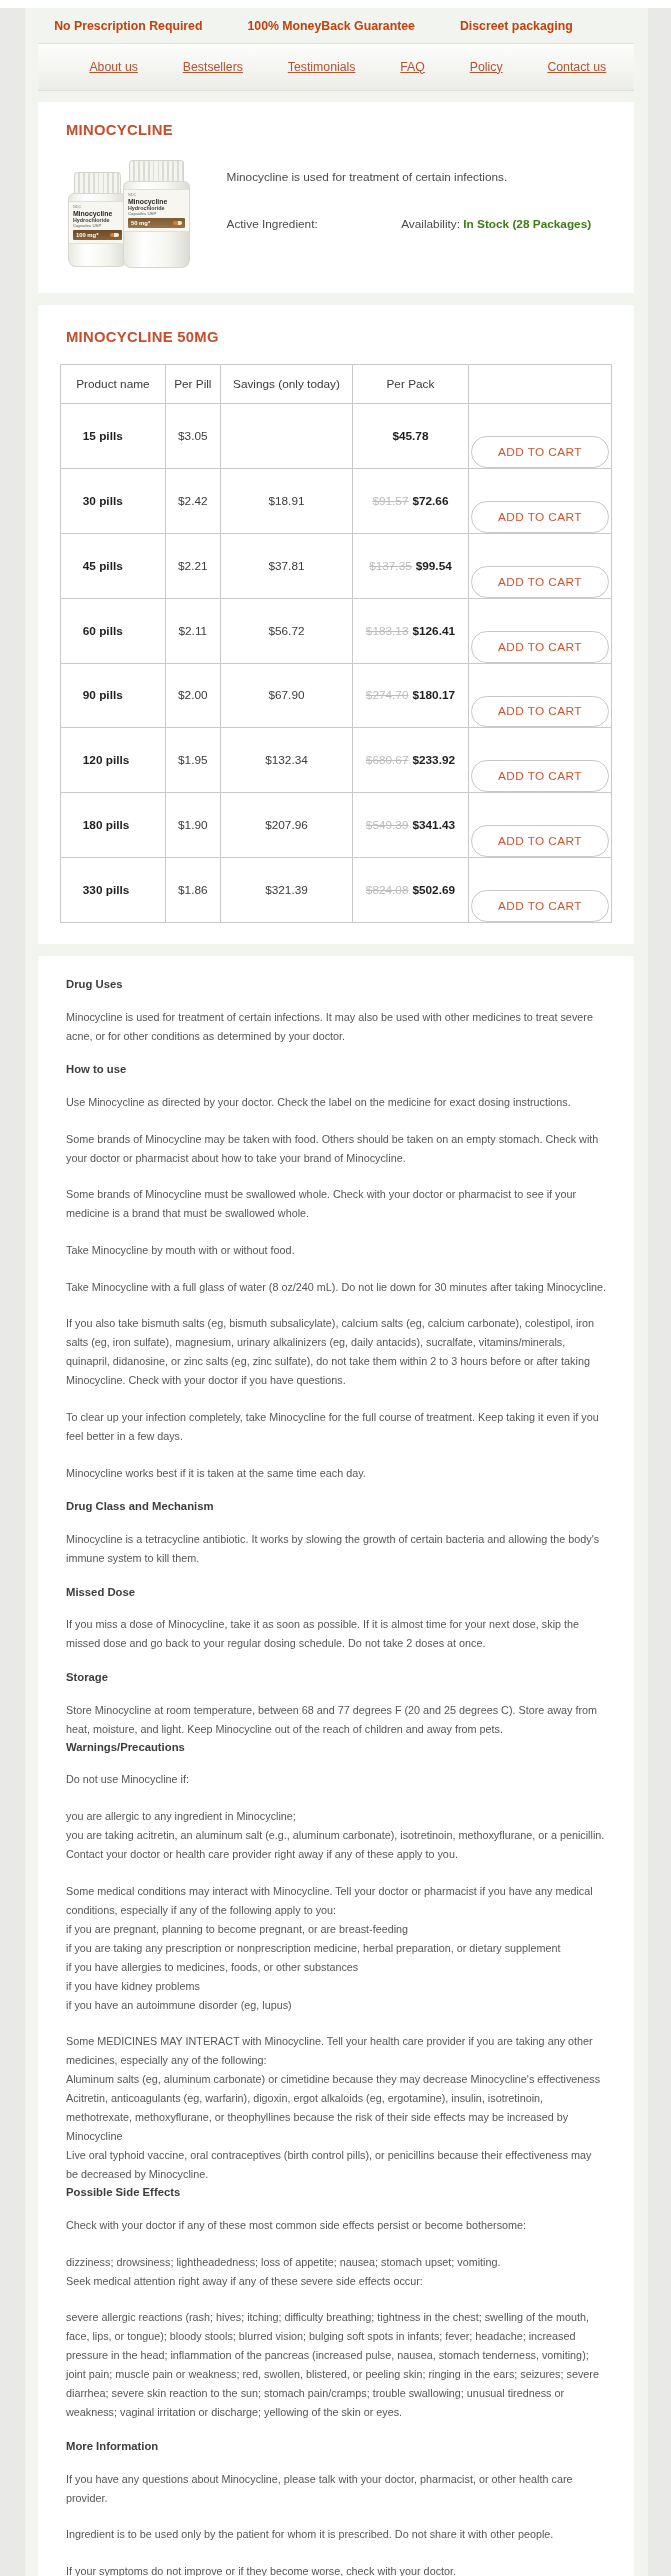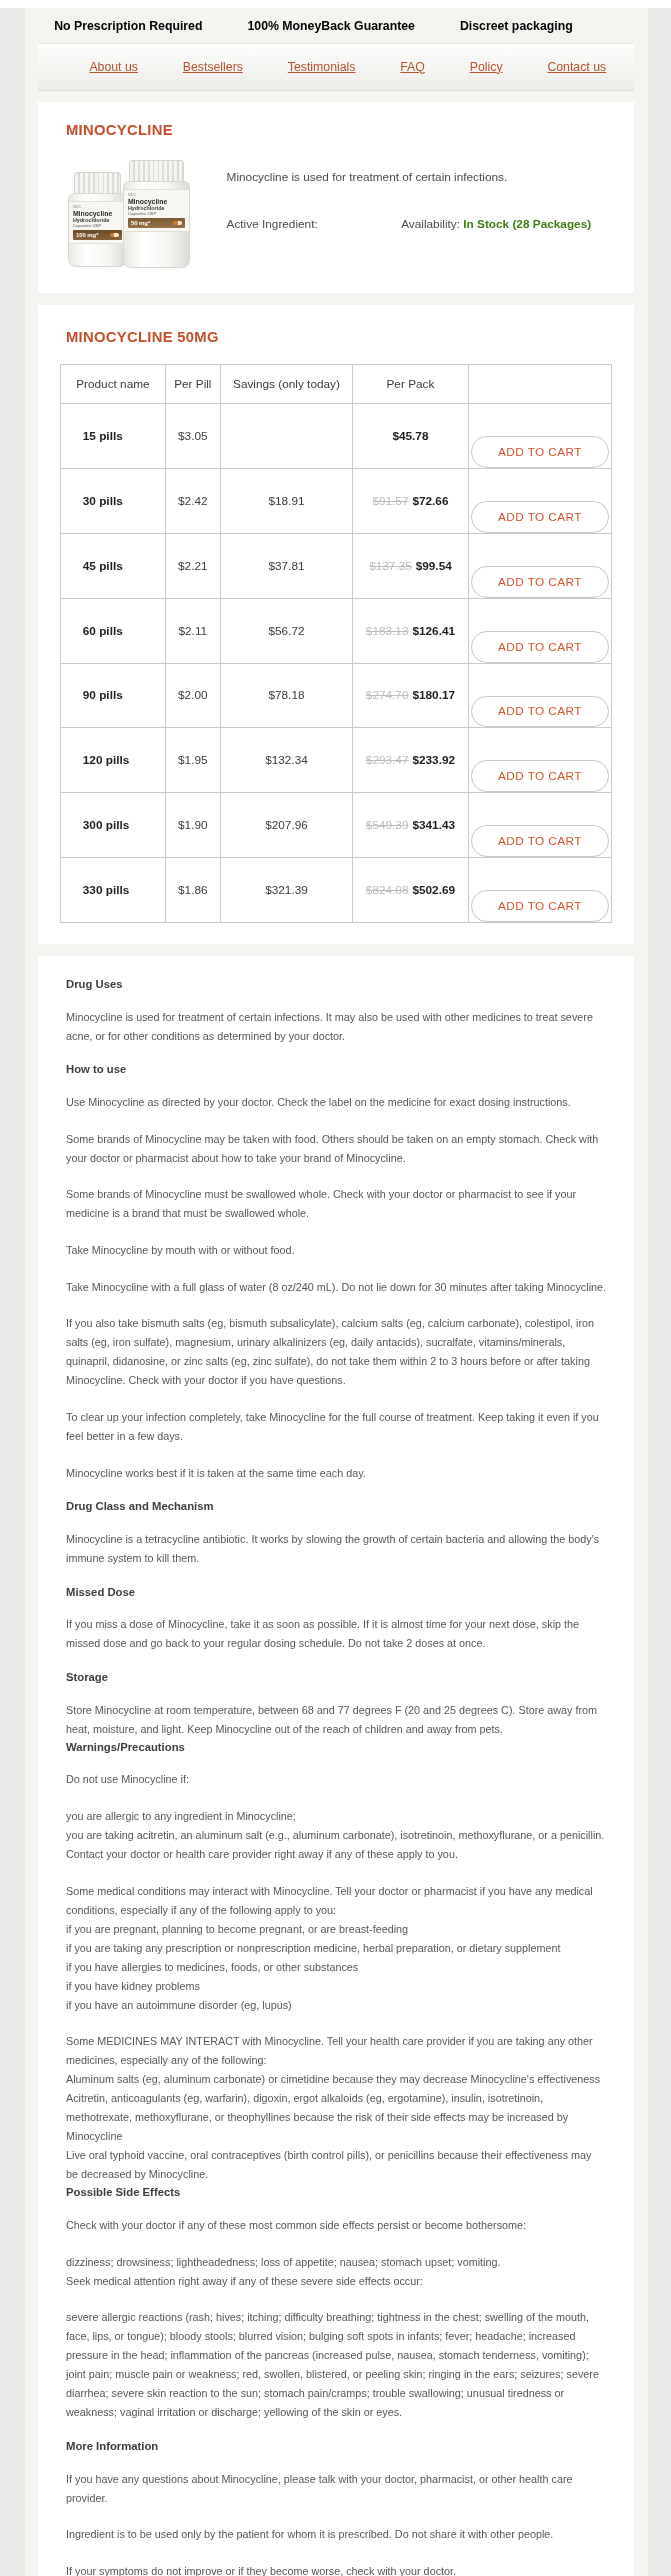--- a/index.html
+++ b/index.html
@@ -13,21 +13,21 @@
   }
   .top-white-strip { height: 7.9px; background: #ffffff; }
   .page-wrap { width: 672px; min-height: 2568px; background: #e9eae7; padding: 0 24.6px 17.7px; }
   .container { width: 623px; background: #f2f4ef; padding: 0 0 3.9px; min-height: 2542px; }
 
   
   .features-bar {
     display: flex; align-items: center;
     padding: 10.8px 23.6px 9.9px 29.6px; gap: 45px;
   }
-  .feature { color: #000000; font-weight: bold; font-size: 12.3px; white-space: nowrap; }
+  .feature { color: #c2410c; font-weight: bold; font-size: 12.3px; white-space: nowrap; }
 
   
   .main-nav {
     margin: 0 13.8px;
     height: 48px;
     background: linear-gradient(#fdfdfc, #ecece8);
     border-top: 1px solid #e3e3df;
     border-bottom: 1px solid #dddcd7;
     display: flex; align-items: center; justify-content: space-between;
     padding: 0 27.6px 0 51px;
@@ -209,33 +209,33 @@
             <tr>
               <td class="col-0 cell-name">60 pills</td>
               <td class="col-1">$2.11</td>
               <td class="col-2">$56.72</td>
               <td class="col-3"><span class="old-price">$183.13</span><span class="pack-price">$126.41</span></td>
               <td class="col-4 cell-btn"><button class="add-btn">ADD TO CART</button></td>
             </tr>
             <tr>
               <td class="col-0 cell-name">90 pills</td>
               <td class="col-1">$2.00</td>
-              <td class="col-2">$78.18</td>
+              <td class="col-2">$67.90</td>
               <td class="col-3"><span class="old-price">$274.70</span><span class="pack-price">$180.17</span></td>
               <td class="col-4 cell-btn"><button class="add-btn">ADD TO CART</button></td>
             </tr>
             <tr>
               <td class="col-0 cell-name">120 pills</td>
               <td class="col-1">$1.95</td>
               <td class="col-2">$132.34</td>
-              <td class="col-3"><span class="old-price">$293.47</span><span class="pack-price">$233.92</span></td>
-              <td class="col-4 cell-btn"><button class="add-btn">ADD TO CART</button></td>
-            </tr>
-            <tr>
-              <td class="col-0 cell-name">300 pills</td>
+              <td class="col-3"><span class="old-price">$680.67</span><span class="pack-price">$233.92</span></td>
+              <td class="col-4 cell-btn"><button class="add-btn">ADD TO CART</button></td>
+            </tr>
+            <tr>
+              <td class="col-0 cell-name">180 pills</td>
               <td class="col-1">$1.90</td>
               <td class="col-2">$207.96</td>
               <td class="col-3"><span class="old-price">$549.39</span><span class="pack-price">$341.43</span></td>
               <td class="col-4 cell-btn"><button class="add-btn">ADD TO CART</button></td>
             </tr>
             <tr>
               <td class="col-0 cell-name">330 pills</td>
               <td class="col-1">$1.86</td>
               <td class="col-2">$321.39</td>
               <td class="col-3"><span class="old-price">$824.08</span><span class="pack-price">$502.69</span></td>

